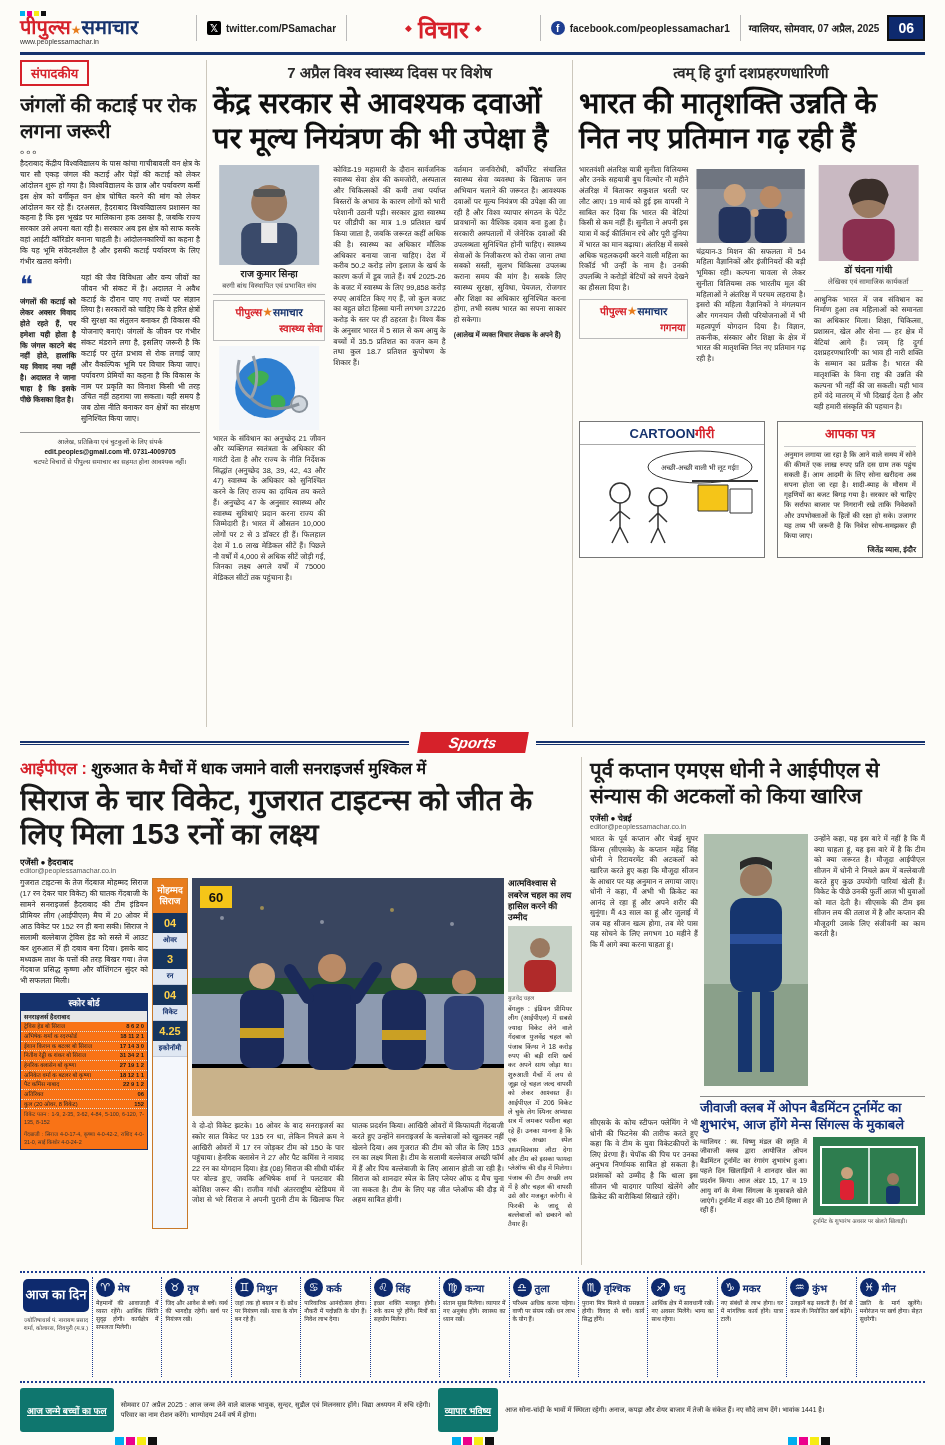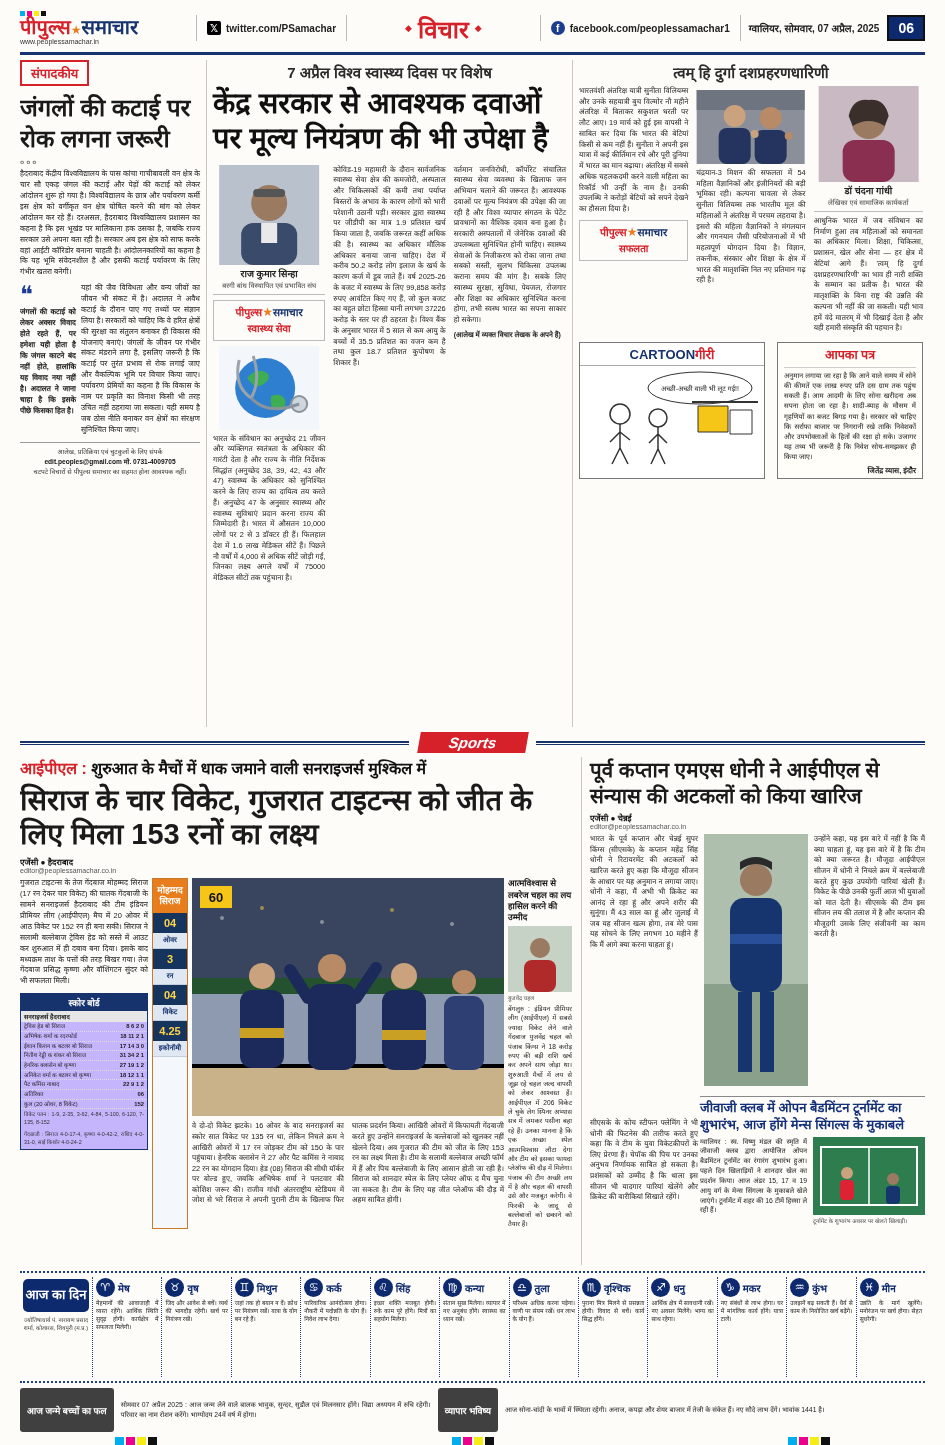--- a/index.html
+++ b/index.html
@@ -25,41 +25,41 @@
   .section-title { color:#d6212a; font-weight:bold; font-size:24px; display:flex; align-items:center; gap:6px; }
   .ornament { color:#d6212a; font-size:9px; }
   .dateline { font-size:10px; font-weight:bold; color:#222; white-space:nowrap; }
   .page-num { background:#0e2a6e; color:#fff; font-weight:bold; font-size:14px; padding:3px 9px; border:2px solid #111; }
   .header-rule { border-top:3px solid #16336e; margin-top:2px; }
   
   .top-section { display:grid; grid-template-columns:180px 360px 351px; column-gap:6px; height:672px; overflow:hidden; padding-top:5px; }
   .topcol + .topcol { border-left:1px solid #ccc7bc; padding-left:6px; }
   
   .ed-label { display:inline-block; color:#d6212a; border:2px solid #d6212a; font-weight:bold; font-size:13px; padding:2px 9px; }
-  .ed-head { font-size:24px; font-weight:bold; line-height:1.3; margin:6px 0 2px; }
+  .ed-head { font-size:20px; font-weight:bold; line-height:1.3; margin:6px 0 2px; }
   .ed-marker { font-size:8px; letter-spacing:2px; color:#444; margin-bottom:2px; }
   .smallbody { font-size:7.5px; line-height:1.45; text-align:justify; color:#222; }
   .ed-quote-row { display:flex; gap:5px; margin-top:5px; }
   .ed-quote { width:56px; }
   .quote-glyph { color:#1d3d91; font-size:24px; line-height:1; display:block; }
   .ed-quote-text { font-size:7.3px; font-weight:bold; line-height:1.5; text-align:justify; }
   .ed-body2 { flex:1; }
   .ed-contact { border-top:1px solid #999; margin-top:7px; padding-top:4px; font-size:6.6px; line-height:1.5; text-align:center; color:#333; }
   .ed-contact b { color:#111; }
   
   .kicker { text-align:center; font-weight:bold; font-size:15px; color:#2b2b2b; padding:2px 0 4px; }
   .art-head { font-weight:bold; font-size:29px; line-height:1.22; margin:0 0 8px; color:#101010; }
   .art-cols { display:grid; grid-template-columns:1fr 1fr 1fr; column-gap:8px; }
   .art-col { font-size:7.4px; line-height:1.45; text-align:justify; color:#222; }
   .author-photo, .author-photo svg { width:100%; display:block; }
   .author-name { font-weight:bold; font-size:9.5px; text-align:center; margin-top:2px; }
   .author-desc { font-size:7px; text-align:center; color:#444; border-bottom:1px solid #bbb; padding-bottom:3px; margin-bottom:4px; }
   .brand-box { border:1px solid #bbb; text-align:center; padding:3px 2px; margin:5px 0; }
   .brand-line { font-weight:bold; font-size:10.5px; white-space:nowrap; }
-  .brand-tag { color:#d6212a; font-weight:bold; font-size:10px; margin-top:1px; }
+  .brand-tag { color:#d6212a; font-weight:bold; font-size:10px; margin-top:1px;text-align:right; }
   .inline-photo { margin:4px 0; }
   .inline-photo svg { width:100%; display:block; }
   .note { font-size:7px; font-weight:bold; margin-top:4px; }
   .shakti-bottom { display:flex; gap:12px; margin-top:8px; }
   .cartoon-box { width:186px; border:1.5px solid #777; background:#fff; flex-shrink:0; }
   .cartoon-title { text-align:center; font-weight:bold; font-size:13px; padding:2px 0; border-bottom:1px solid #aaa; }
   .cartoon-title .t1 { color:#16336e; } .cartoon-title .t2 { color:#d6212a; }
   .letter-box { flex:1; border:1.5px solid #777; padding:3px 6px; background:#fffef9; }
   .letter-title { color:#d6212a; font-weight:bold; font-size:12.5px; text-align:center; border-bottom:1px solid #ccc; padding-bottom:4px; margin-bottom:3px; }
   .letter-body { font-size:7px; line-height:1.45; text-align:justify; }
@@ -69,21 +69,21 @@
   .banner-line { flex:1; border-top:2px solid #16336e; border-bottom:1px solid #16336e; height:4px; }
   .banner-chip { background:#d6212a; color:#fff; font-weight:bold; font-style:italic; font-size:15px; padding:2px 30px; transform:skewX(-10deg); }
   .sports-grid { display:grid; grid-template-columns:552px 1fr; column-gap:9px; height:508px; overflow:hidden; }
   .sports-right { border-left:1px solid #ccc7bc; padding-left:8px; }
   .ipl-kicker { font-size:16px; font-weight:bold; color:#111; }
   .ipl-kicker .red { color:#d6212a; }
   .ipl-head { font-size:29px; font-weight:800; line-height:1.18; margin:4px 0 5px; }
   .byline { font-size:8.2px; font-weight:bold; color:#111; }
   .email { font-size:7px; color:#555; margin-bottom:4px; }
   .ipl-main { display:grid; grid-template-columns:128px 36px 312px 64px; column-gap:4px; }
-  .sb-box { border:1px solid #16336e; margin-top:6px; background:#c4b5fd; }
+  .sb-box { border:1px solid #16336e; margin-top:6px; background:#f97316; }
   .sb-title { background:#16336e; color:#fff; font-weight:bold; font-size:9px; text-align:center; padding:2px 0; }
   .sb-team { font-weight:bold; font-size:6.4px; background:#e7e7e7; padding:1px 3px; }
   .sb-row { display:flex; justify-content:space-between; font-size:5.8px; line-height:1.5; padding:0 3px; border-bottom:1px dotted #ddd; }
   .sb-n { color:#222; } .sb-r { font-weight:bold; white-space:nowrap; margin-left:3px; }
   .sb-foot { font-size:5.4px; line-height:1.45; padding:2px 3px; color:#333; text-align:justify; }
   .siraj-box { border:1px solid #c8792a; background:#f4f7fc; }
   .siraj-name { background:#e87d1e; color:#fff; font-weight:bold; font-size:9px; text-align:center; padding:6px 1px; line-height:1.2; }
   .stat-v { background:#16355e; color:#ffd24a; font-weight:bold; text-align:center; font-size:11px; padding:4px 0; }
   .stat-l { text-align:center; font-size:7px; font-weight:bold; color:#16336e; padding:2px 0 4px; background:#dfe7f2; border-bottom:1px solid #c5cede; }
   .cricket-photo svg, .dhoni-photo svg, .chahal-photo svg, .bad-photo svg { display:block; width:100%; }
@@ -110,21 +110,21 @@
   .day-chip { background:#0e2a6e; color:#fff; font-weight:bold; font-size:13px; text-align:center; padding:8px 2px; border-radius:5px; line-height:1.3; }
   .astrologer { font-size:5.8px; text-align:center; color:#333; margin-top:4px; line-height:1.4; }
   .signs { display:flex; flex:1; }
   .sign-cell { flex:1; border-left:1px dotted #1d3d91; padding:1px 3px; overflow:hidden; }
   .sign-top { display:flex; align-items:center; gap:3px; }
   .sign-icon { width:19px; height:19px; border-radius:50%; background:#0e2a6e; color:#fff; display:flex; align-items:center; justify-content:center; font-size:11px; flex-shrink:0; }
   .sign-name { color:#0e2a6e; font-weight:bold; font-size:10px; }
   .sign-text { font-size:5.9px; line-height:1.38; text-align:justify; margin-top:2px; color:#222; }
   
   .bottom-strip { display:flex; gap:7px; align-items:stretch; margin-top:5px; height:44px; overflow:hidden; }
-  .chip-dark { background:#404040; color:#fff; font-weight:bold; font-size:9px; padding:2px 7px; display:flex; align-items:center; text-align:center; border-radius:3px; flex-shrink:0; }
+  .chip-dark { background:#0f766e; color:#fff; font-weight:bold; font-size:9px; padding:2px 7px; display:flex; align-items:center; text-align:center; border-radius:3px; flex-shrink:0;text-decoration:underline; }
   .strip-text { font-size:6.8px; line-height:1.45; text-align:justify; color:#222; align-self:center; }
   .strip-text.b1 { width:310px; } .strip-text.b2 { flex:1; }
   
   .marks { display:flex; justify-content:space-between; padding:0 95px; margin-top:5px; }
   .mark-group { display:flex; gap:2px; }
   .mark { width:9px; height:8px; display:block; }
   .c { background:#00aeef; } .m { background:#ec008c; } .y { background:#f7ec13; } .k { background:#111; }
 </style>
 </head>
 <body>
@@ -224,28 +224,29 @@
         <div class="art-col">कोविड-19 महामारी के दौरान सार्वजनिक स्वास्थ्य सेवा क्षेत्र की कमजोरी, अस्पताल और चिकित्सकों की कमी तथा पर्याप्त बिस्तरों के अभाव के कारण लोगों को भारी परेशानी उठानी पड़ी। सरकार द्वारा स्वास्थ्य पर जीडीपी का मात्र 1.9 प्रतिशत खर्च किया जाता है, जबकि जरूरत कहीं अधिक की है। स्वास्थ्य का अधिकार मौलिक अधिकार बनाया जाना चाहिए। देश में करीब 50.2 करोड़ लोग इलाज के खर्च के कारण कर्ज में डूब जाते हैं। वर्ष 2025-26 के बजट में स्वास्थ्य के लिए 99,858 करोड़ रुपए आवंटित किए गए हैं, जो कुल बजट का बहुत छोटा हिस्सा यानी लगभग 37226 करोड़ के स्तर पर ही ठहरता है। विश्व बैंक के अनुसार भारत में 5 साल से कम आयु के बच्चों में 35.5 प्रतिशत का वजन कम है तथा कुल 18.7 प्रतिशत कुपोषण के शिकार हैं।</div>
         <div class="art-col">
           <div>वर्तमान जनविरोधी, कॉर्पोरेट संचालित स्वास्थ्य सेवा व्यवस्था के खिलाफ जन अभियान चलाने की जरूरत है। आवश्यक दवाओं पर मूल्य नियंत्रण की उपेक्षा की जा रही है और विश्व व्यापार संगठन के पेटेंट प्रावधानों का वैश्विक दबाव बना हुआ है। सरकारी अस्पतालों में जेनेरिक दवाओं की उपलब्धता सुनिश्चित होनी चाहिए। स्वास्थ्य सेवाओं के निजीकरण को रोका जाना तथा सबको सस्ती, सुलभ चिकित्सा उपलब्ध कराना समय की मांग है। सबके लिए स्वास्थ्य सुरक्षा, सुविधा, पेयजल, रोजगार और शिक्षा का अधिकार सुनिश्चित करना होगा, तभी स्वस्थ भारत का सपना साकार हो सकेगा।</div>
           <div class="note">(आलेख में व्यक्त विचार लेखक के अपने हैं)</div>
         </div>
       </div>
     </div>
 
     <div class="topcol">
       <div class="kicker">त्वम् हि दुर्गा दशप्रहरणधारिणी</div>
+      <div class="art-head">भारत की मातृशक्ति उन्नति के नित नए प्रतिमान गढ़ रही हैं</div>
       <div class="art-cols">
         <div class="art-col">
           <div>भारतवंशी अंतरिक्ष यात्री सुनीता विलियम्स और उनके सहयात्री बुच विल्मोर नौ महीने अंतरिक्ष में बिताकर सकुशल धरती पर लौट आए। 19 मार्च को हुई इस वापसी ने साबित कर दिया कि भारत की बेटियां किसी से कम नहीं हैं। सुनीता ने अपनी इस यात्रा में कई कीर्तिमान रचे और पूरी दुनिया में भारत का मान बढ़ाया। अंतरिक्ष में सबसे अधिक चहलकदमी करने वाली महिला का रिकॉर्ड भी उन्हीं के नाम है। उनकी उपलब्धि ने करोड़ों बेटियों को सपने देखने का हौसला दिया है।</div>
           <div class="brand-box">
             <div class="brand-line">
               <span class="logo-first">पीपुल्स</span><span class="logo-star">★</span><span class="logo-second">समाचार</span>
             </div>
-            <div class="brand-tag">सफलता</div>
+            <div class="brand-tag">गगनया</div>
           </div>
         </div>
         <div class="art-col">
           <div class="inline-photo">
             <svg viewBox="0 0 108 74" width="108" height="74">
               <rect width="108" height="74" fill="#8a8f99"></rect>
               <rect x="0" y="0" width="108" height="20" fill="#6f7580"></rect>
               <circle cx="38" cy="26" r="11" fill="#caa27e"></circle>
               <rect x="22" y="38" width="32" height="36" rx="8" fill="#24345e"></rect>
               <circle cx="74" cy="28" r="11" fill="#b98a66"></circle>

